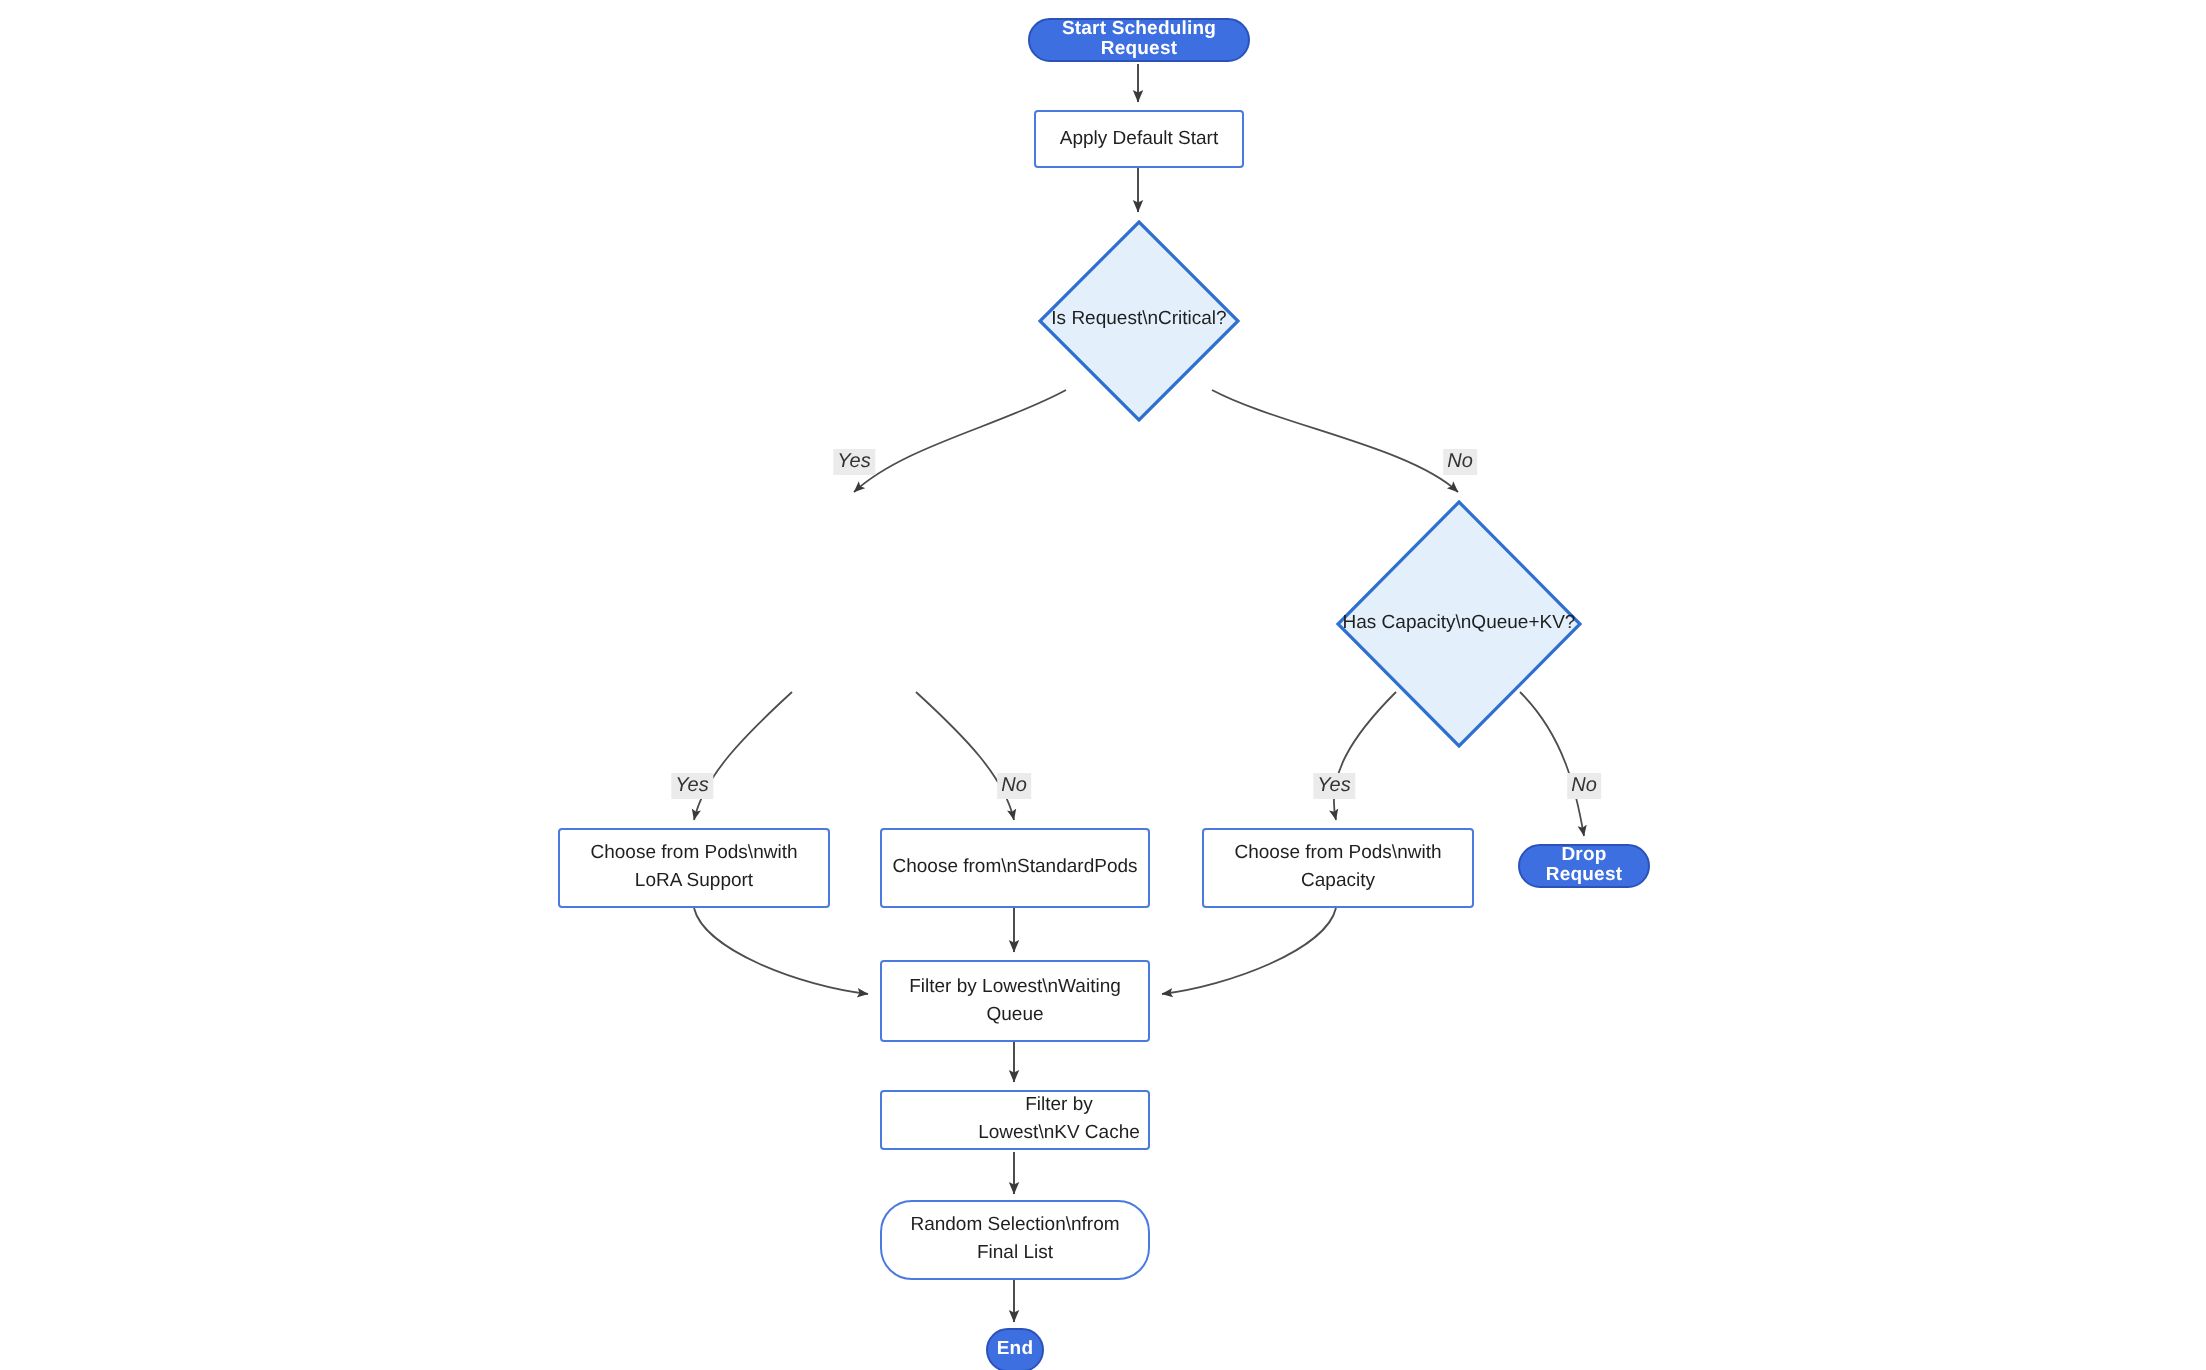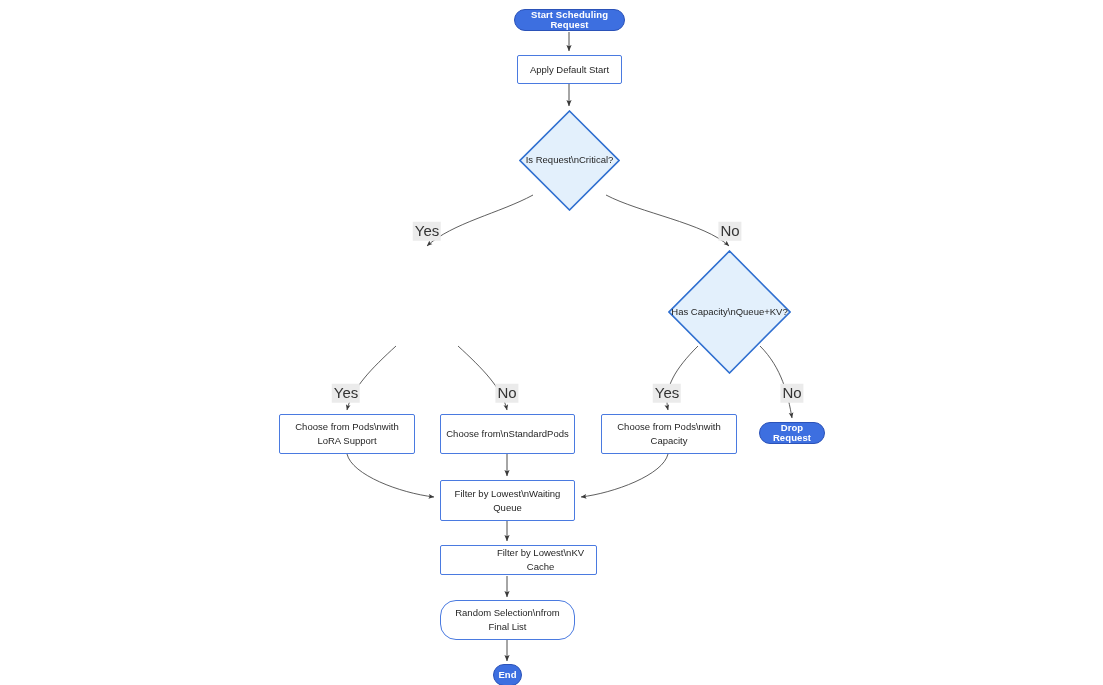--- a/index.html
+++ b/index.html
@@ -76,25 +76,26 @@
     z-index: 2;
     color: #1f1f1f;
     font-size: 9.5px;
     line-height: 1.3;
     white-space: nowrap;
   }
   .edge-label {
     position: absolute;
     background: #ebebeb;
     color: #333333;
-    font-size: 15px;
+    font-size: 10px;
     line-height: 1.1;
     padding: 1px 2px;
     white-space: nowrap;
     transform: translate(-50%, -50%);
+    font-style: italic;
   }
   .node-label-line {
     display: block;
   }
 </style>
 </head>
 <body>
 
 <div id="canvas">
 
@@ -174,21 +175,21 @@
 
   <div class="node node-terminal" style="left:759px; top:417px; width:66px; height:22px;text-align:center;">
     <span>Drop Request</span>
   </div>
 
   <div class="node node-process" style="left:440px; top:475px; width:135px; height:41px; flex-direction:column;">
     <span class="node-label-line">Filter by Lowest\nWaiting</span>
     <span class="node-label-line">Queue</span>
   </div>
 
-  <div class="node node-process" style="left:440px; top:540px; width:157px; height:30px;padding-left:48px;">
+  <div class="node node-process" style="left:440px; top:540px; width:135px; height:30px;padding-left:48px;">
     <span>Filter by Lowest\nKV Cache</span>
   </div>
 
   <div class="node node-process" style="left:440px; top:595px; width:135px; height:40px; flex-direction:column;border-radius:16px;">
     <span class="node-label-line">Random Selection\nfrom</span>
     <span class="node-label-line">Final List</span>
   </div>
 
   <div class="node node-terminal" style="left:493px; top:659px; width:29px; height:22px;">
     <span>End</span>

